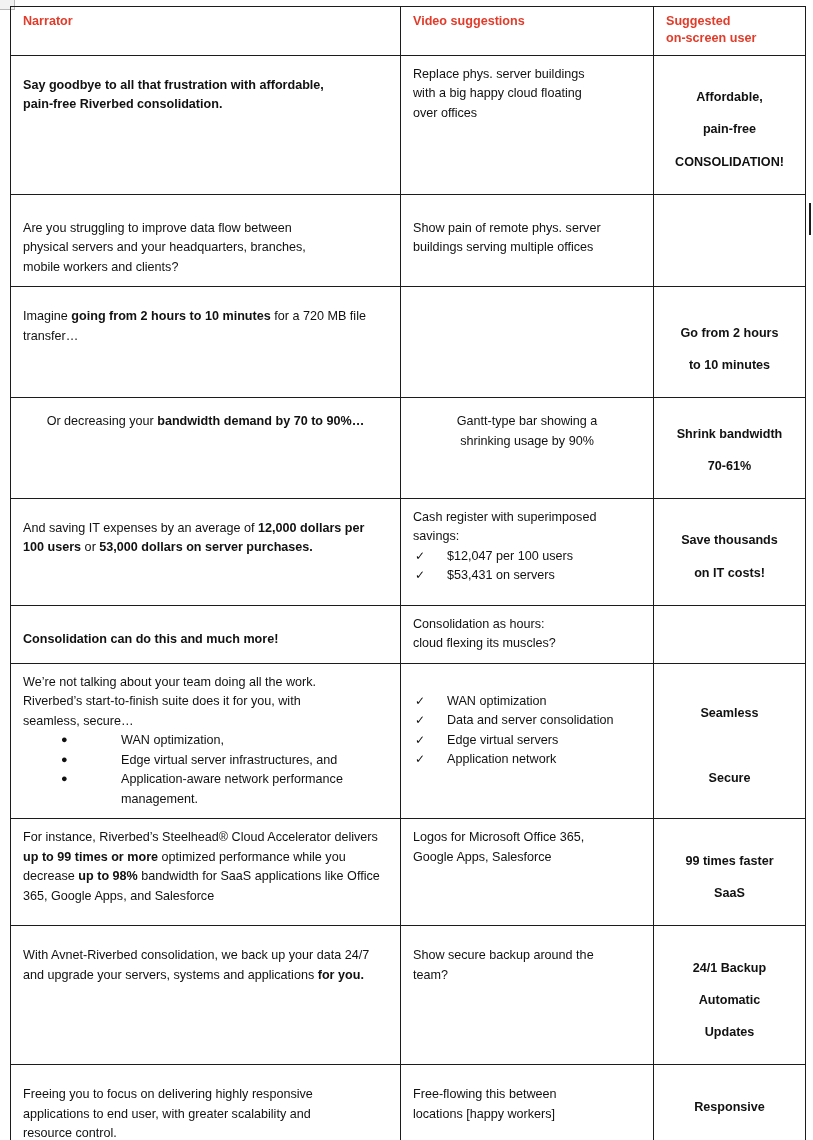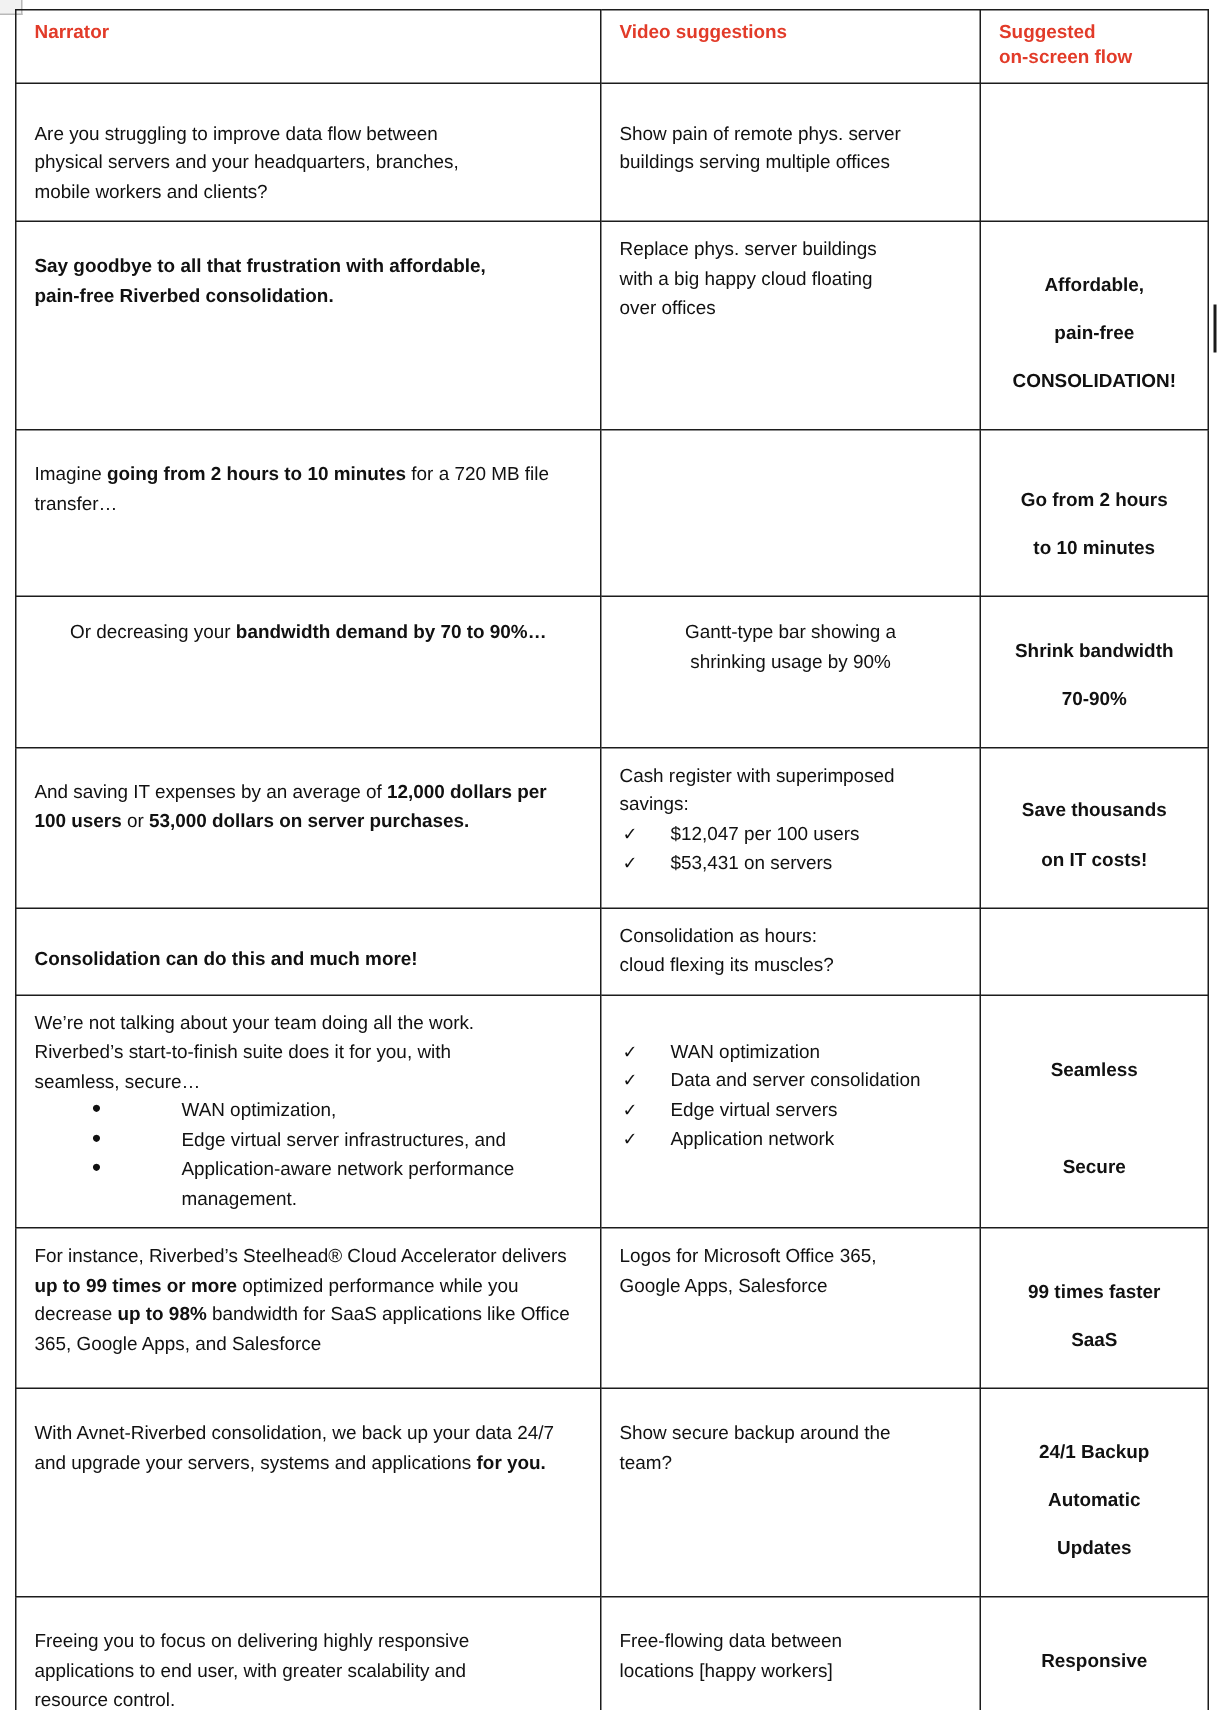--- a/index.html
+++ b/index.html
@@ -133,25 +133,51 @@
       <tr class="head">
         <td>
           <div class="cell-inner red">Narrator</div>
         </td>
         <td>
           <div class="cell-inner red">Video suggestions</div>
         </td>
         <td>
           <div class="cell-inner red">
             <div>Suggested</div>
-            <div>on-screen flow</div>
+            <div>on-screen user</div>
           </div>
         </td>
       </tr>
     <tr>
+          <td class="v-center">
+            <div class="cell-inner">
+              <div class="rowtext">
+                <p class="bold">Say goodbye to all that frustration with affordable,</p>
+                <p class="bold">pain-free Riverbed consolidation.</p>
+              </div>
+            </div>
+          </td>
+          <td>
+            <div class="cell-inner">
+              <div class="rowtext">
+                <p>Replace phys. server buildings</p>
+                <p>with a big happy cloud floating</p>
+                <p>over offices</p>
+              </div>
+            </div>
+          </td>
+          <td class="ctr v-center">
+            <div class="cell-inner">
+              <p>Affordable,</p>
+              <p>pain-free</p>
+              <p>CONSOLIDATION!</p>
+            </div>
+          </td>
+        </tr>
+        <tr>
           <td class="tall">
             <div class="cell-inner">
               <div class="rowtext">
                 <p>Are you struggling to improve data flow between</p>
                 <p>physical servers and your headquarters, branches,</p>
                 <p>mobile workers and clients?</p>
               </div>
             </div>
           </td>
           <td class="tall">
@@ -163,46 +189,20 @@
             </div>
           </td>
           <td class="ctr">
             <div class="cell-inner"></div>
           </td>
         </tr>
         <tr>
           <td class="v-center">
             <div class="cell-inner">
               <div class="rowtext">
-                <p class="bold">Say goodbye to all that frustration with affordable,</p>
-                <p class="bold">pain-free Riverbed consolidation.</p>
-              </div>
-            </div>
-          </td>
-          <td>
-            <div class="cell-inner">
-              <div class="rowtext">
-                <p>Replace phys. server buildings</p>
-                <p>with a big happy cloud floating</p>
-                <p>over offices</p>
-              </div>
-            </div>
-          </td>
-          <td class="ctr v-center">
-            <div class="cell-inner">
-              <p>Affordable,</p>
-              <p>pain-free</p>
-              <p>CONSOLIDATION!</p>
-            </div>
-          </td>
-        </tr>
-        <tr>
-          <td class="v-center">
-            <div class="cell-inner">
-              <div class="rowtext">
                 <p><span>Imagine </span><span class="bold">going from 2 hours to 10 minutes</span><span> for a 720 MB file transfer…</span></p>
               </div>
             </div>
           </td>
           <td>
             <div class="cell-inner">
               <div class="rowtext"></div>
             </div>
           </td>
           <td class="ctr tall">
@@ -224,21 +224,21 @@
             <div class="cell-inner">
               <div class="rowtext">
                 <p>Gantt-type bar showing a</p>
                 <p>shrinking usage by 90%</p>
               </div>
             </div>
           </td>
           <td class="ctr small-pad">
             <div class="cell-inner">
               <p>Shrink bandwidth</p>
-              <p>70-90%</p>
+              <p>70-61%</p>
             </div>
           </td>
         </tr>
         <tr>
           <td class="v-center">
             <div class="cell-inner">
               <div class="rowtext">
                 <p><span>And saving IT expenses by an average of </span><span class="bold">12,000 dollars per 100 users</span><span> or </span><span class="bold">53,000 dollars on server purchases.</span></p>
               </div>
             </div>
@@ -370,21 +370,21 @@
               <div class="rowtext">
                 <p>Freeing you to focus on delivering highly responsive</p>
                 <p>applications to end user, with greater scalability and</p>
                 <p>resource control.</p>
               </div>
             </div>
           </td>
           <td class="v-center">
             <div class="cell-inner">
               <div class="rowtext">
-                <p>Free-flowing data between</p>
+                <p>Free-flowing this between</p>
                 <p>locations [happy workers]</p>
               </div>
             </div>
           </td>
           <td class="ctr v-center">
             <div class="cell-inner">
               <p>Responsive</p>
             </div>
           </td>
         </tr>

